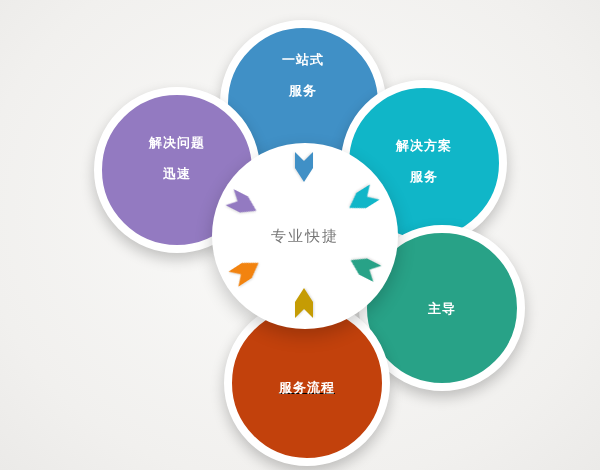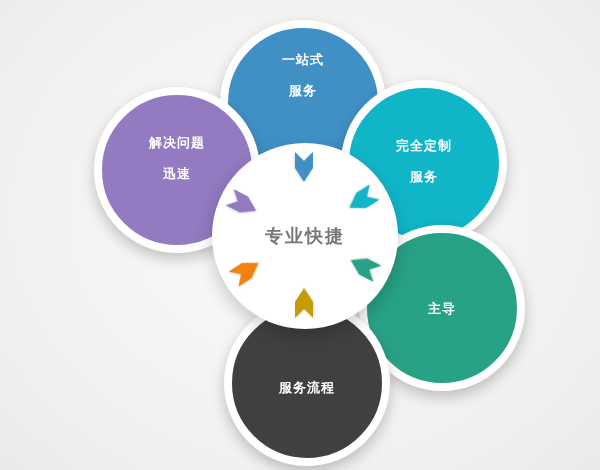--- a/index.html
+++ b/index.html
@@ -32,21 +32,21 @@
   .petal-top-left   { left:94px;  top:87px;  z-index:2;align-items:center; }
   .petal-top-left .petal-label { transform:translateY(-12px); }
 
   .center-circle {
     position:absolute; left:212px; top:143px; width:186px; height:186px;
     border-radius:50%; background:#ffffff; z-index:10;
     box-shadow:0 7px 18px rgba(0,0,0,0.20);
   }
   .center-label {
     position:absolute; left:50%; top:50%; transform:translate(-50%,-50%);
-    font-size:18px; font-weight:bold; color:#777777; letter-spacing:2px;
+    font-size:15px; font-weight:normal; color:#777777; letter-spacing:2px;
     white-space:nowrap;
   }
   .arrow {
     position:absolute; width:30px; height:22px; overflow:visible;
     filter:drop-shadow(0 1px 1px rgba(0,0,0,0.15));
   }
   .arrow-from-top          { left:92px;  top:24px;  transform:translate(-50%,-50%) rotate(90deg); }
   .arrow-from-top-right    { left:150px; top:57px;  transform:translate(-50%,-50%) rotate(148deg); }
   .arrow-from-bottom-right { left:152px; top:124px; transform:translate(-50%,-50%) rotate(207deg); }
   .arrow-from-bottom       { left:92px;  top:160px; transform:translate(-50%,-50%) rotate(-90deg); }
@@ -60,32 +60,32 @@
 
   <div class="petal petal-top" style="background-color: rgb(64, 144, 198);">
     <div class="petal-label">
       <div>一站式</div>
       <div>服务</div>
     </div>
   </div>
 
   <div class="petal petal-top-right" style="background-color: rgb(16, 182, 200);">
     <div class="petal-label">
-      <div>完全定制</div>
+      <div>解决方案</div>
       <div>服务</div>
     </div>
   </div>
 
   <div class="petal petal-bottom-right" style="background-color: rgb(40, 162, 135);">
     <div class="petal-label">
       <div>主导</div>
     </div>
   </div>
 
-  <div class="petal petal-bottom" style="background-color: #404040;">
+  <div class="petal petal-bottom" style="background-color: #c2410c; text-decoration: underline;">
     <div class="petal-label">
       <div>服务流程</div>
     </div>
   </div>
 
 
   <div class="petal petal-top-left" style="background-color: rgb(147, 122, 193);">
     <div class="petal-label">
       <div>解决问题</div>
       <div>迅速</div>

